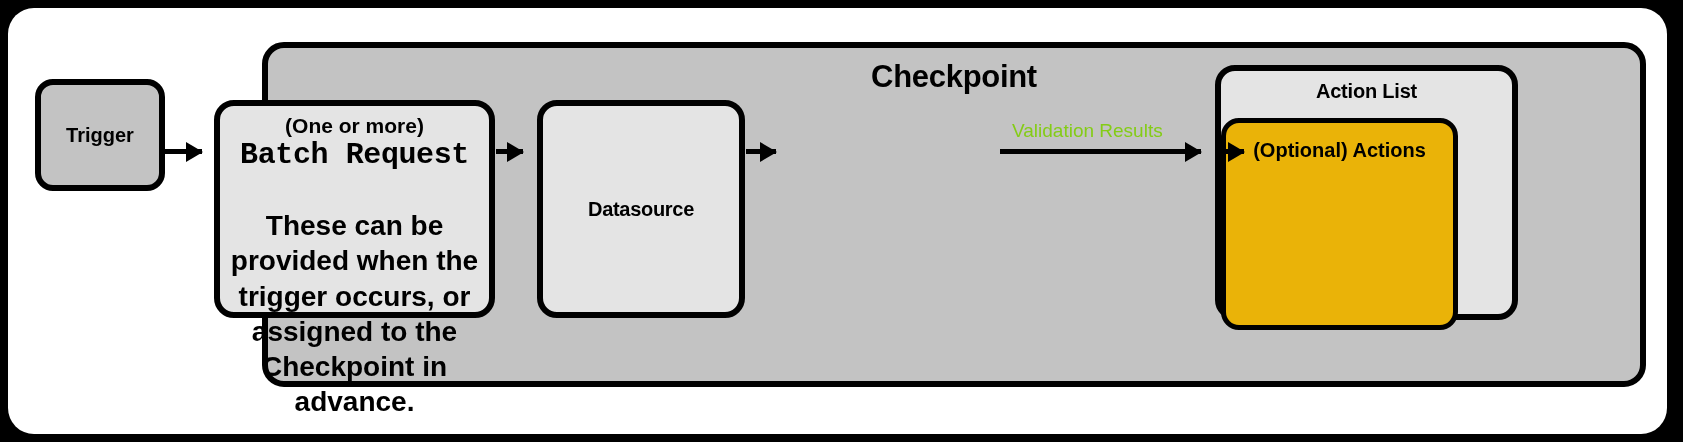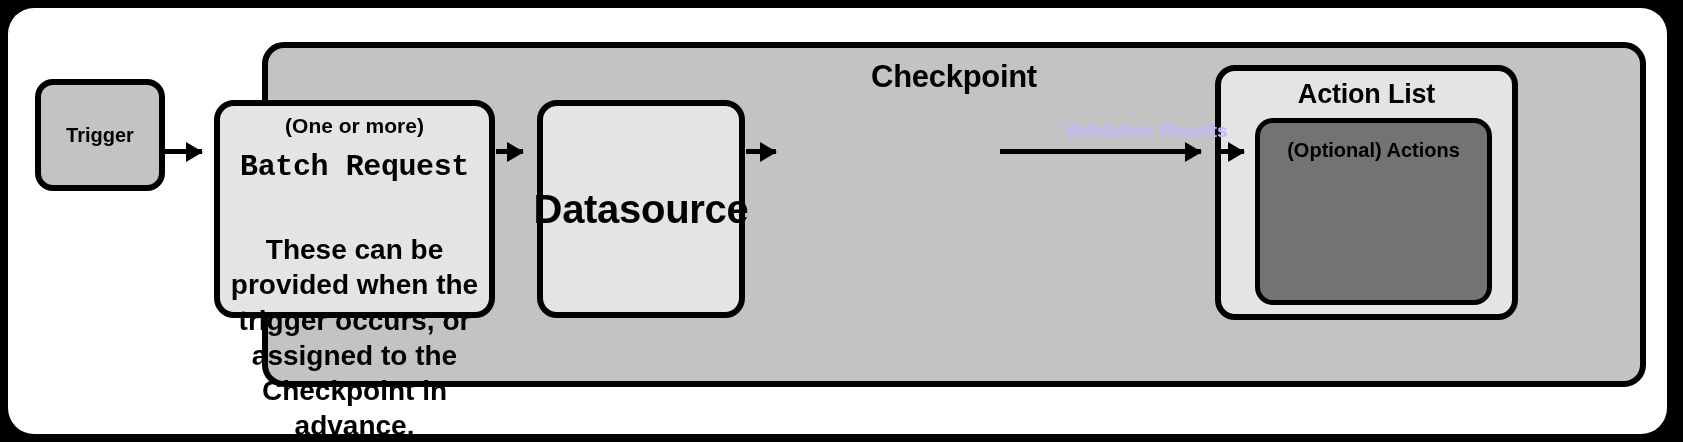--- a/index.html
+++ b/index.html
@@ -69,21 +69,20 @@
   }
 
   
   .batch {
     left: 214px; top: 100px;
     width: 281px; height: 218px;
     background: #e4e4e4;
     border-radius: 20px;
     border-width: 6px;
     padding: 8px 10px 0 10px;
-    gap: 12px;
   }
   .batch-sub {
     font-size: 21px;
     font-weight: bold;
     line-height: 1.12;
   }
   .batch-title {
     font-size: 30px;
     font-weight: bold;
     line-height: 1.12;
@@ -100,48 +99,48 @@
 
   
   .stagebox {
     background: #e4e4e4;
     border-radius: 20px;
     border-width: 6px;
     top: 100px; height: 218px;
     justify-content: center;
   }
   .stagebox .stagebox-label {
-    font-size: 40px;
+    font-size: 20px;
     font-weight: bold;
     letter-spacing: -0.3px;
   }
   .datasource { left: 537px; width: 208px; }
   .validator  { left: 790px; width: 208px; }
 
   
   .actionlist {
     left: 1215px; top: 65px;
     width: 303px; height: 255px;
     background: #e4e4e4;
     border-radius: 20px;
     border-width: 6px;
   }
   .actionlist-title {
-    font-size: 27px;
+    font-size: 20px;
     font-weight: bold;
     letter-spacing: -0.2px;
     margin-top: 9px;
     line-height: 1.1;
   }
 
   
   .actions {
-    left: 1255px; top: 118px;
-    width: 237px; height: 187px;
-    background: #737373;
+    left: 1221px; top: 118px;
+    width: 237px; height: 212px;
+    background: #eab308;
     border-radius: 18px;
     border-width: 5px;
     padding: 0 8px;
   }
   .actions-title {
     font-size: 20px;
     font-weight: bold;
     margin-top: 16px;
     line-height: 1.1;
   }
@@ -170,25 +169,25 @@
     border-left: 17px solid #000000;
   }
   .arrow-a { left: 165px;  top: 149px; width: 37px; }
   .arrow-b { left: 496px;  top: 149px; width: 27px; }
   .arrow-c { left: 746px;  top: 149px; width: 30px; }
   .arrow-d { left: 1000px; top: 149px; width: 201px; }
   .arrow-e { left: 1219px; top: 149px; width: 25px; }
 
   .arrow-label {
     position: absolute;
-    left: 1064px;
+    left: 1012px;
     top: 121px;
     font-size: 19px;
-    font-weight: bold;
-    color: #c4b5fd;
+    font-weight: normal;
+    color: #84cc16;
     white-space: nowrap;
     line-height: 1;
   }
 </style>
 </head>
 <body>
 
 <div id="stage">
 
   <div class="outer-frame"></div>

